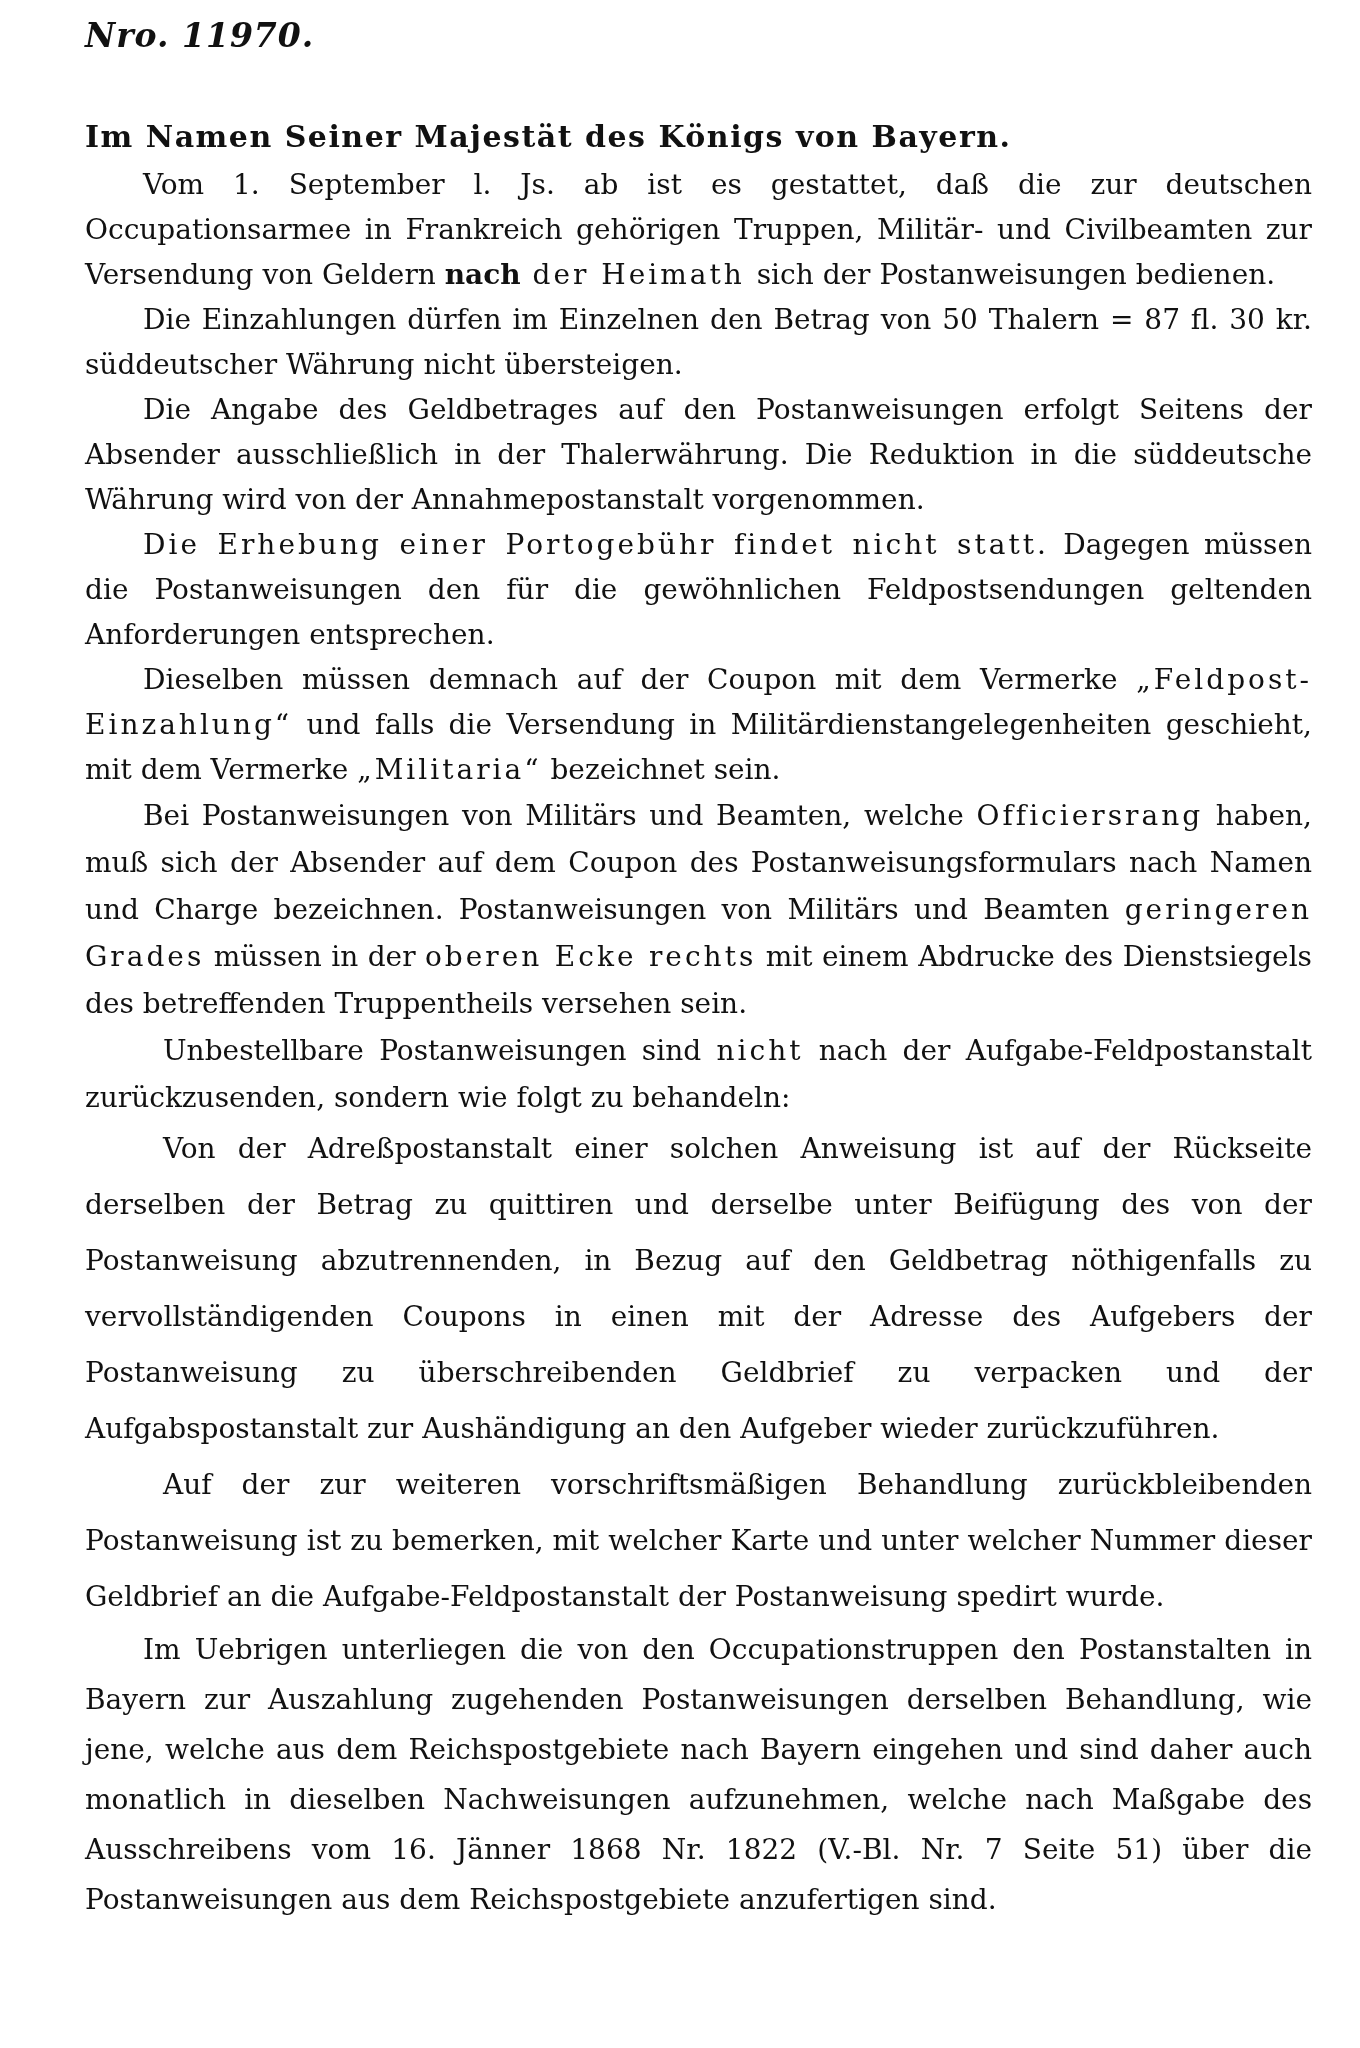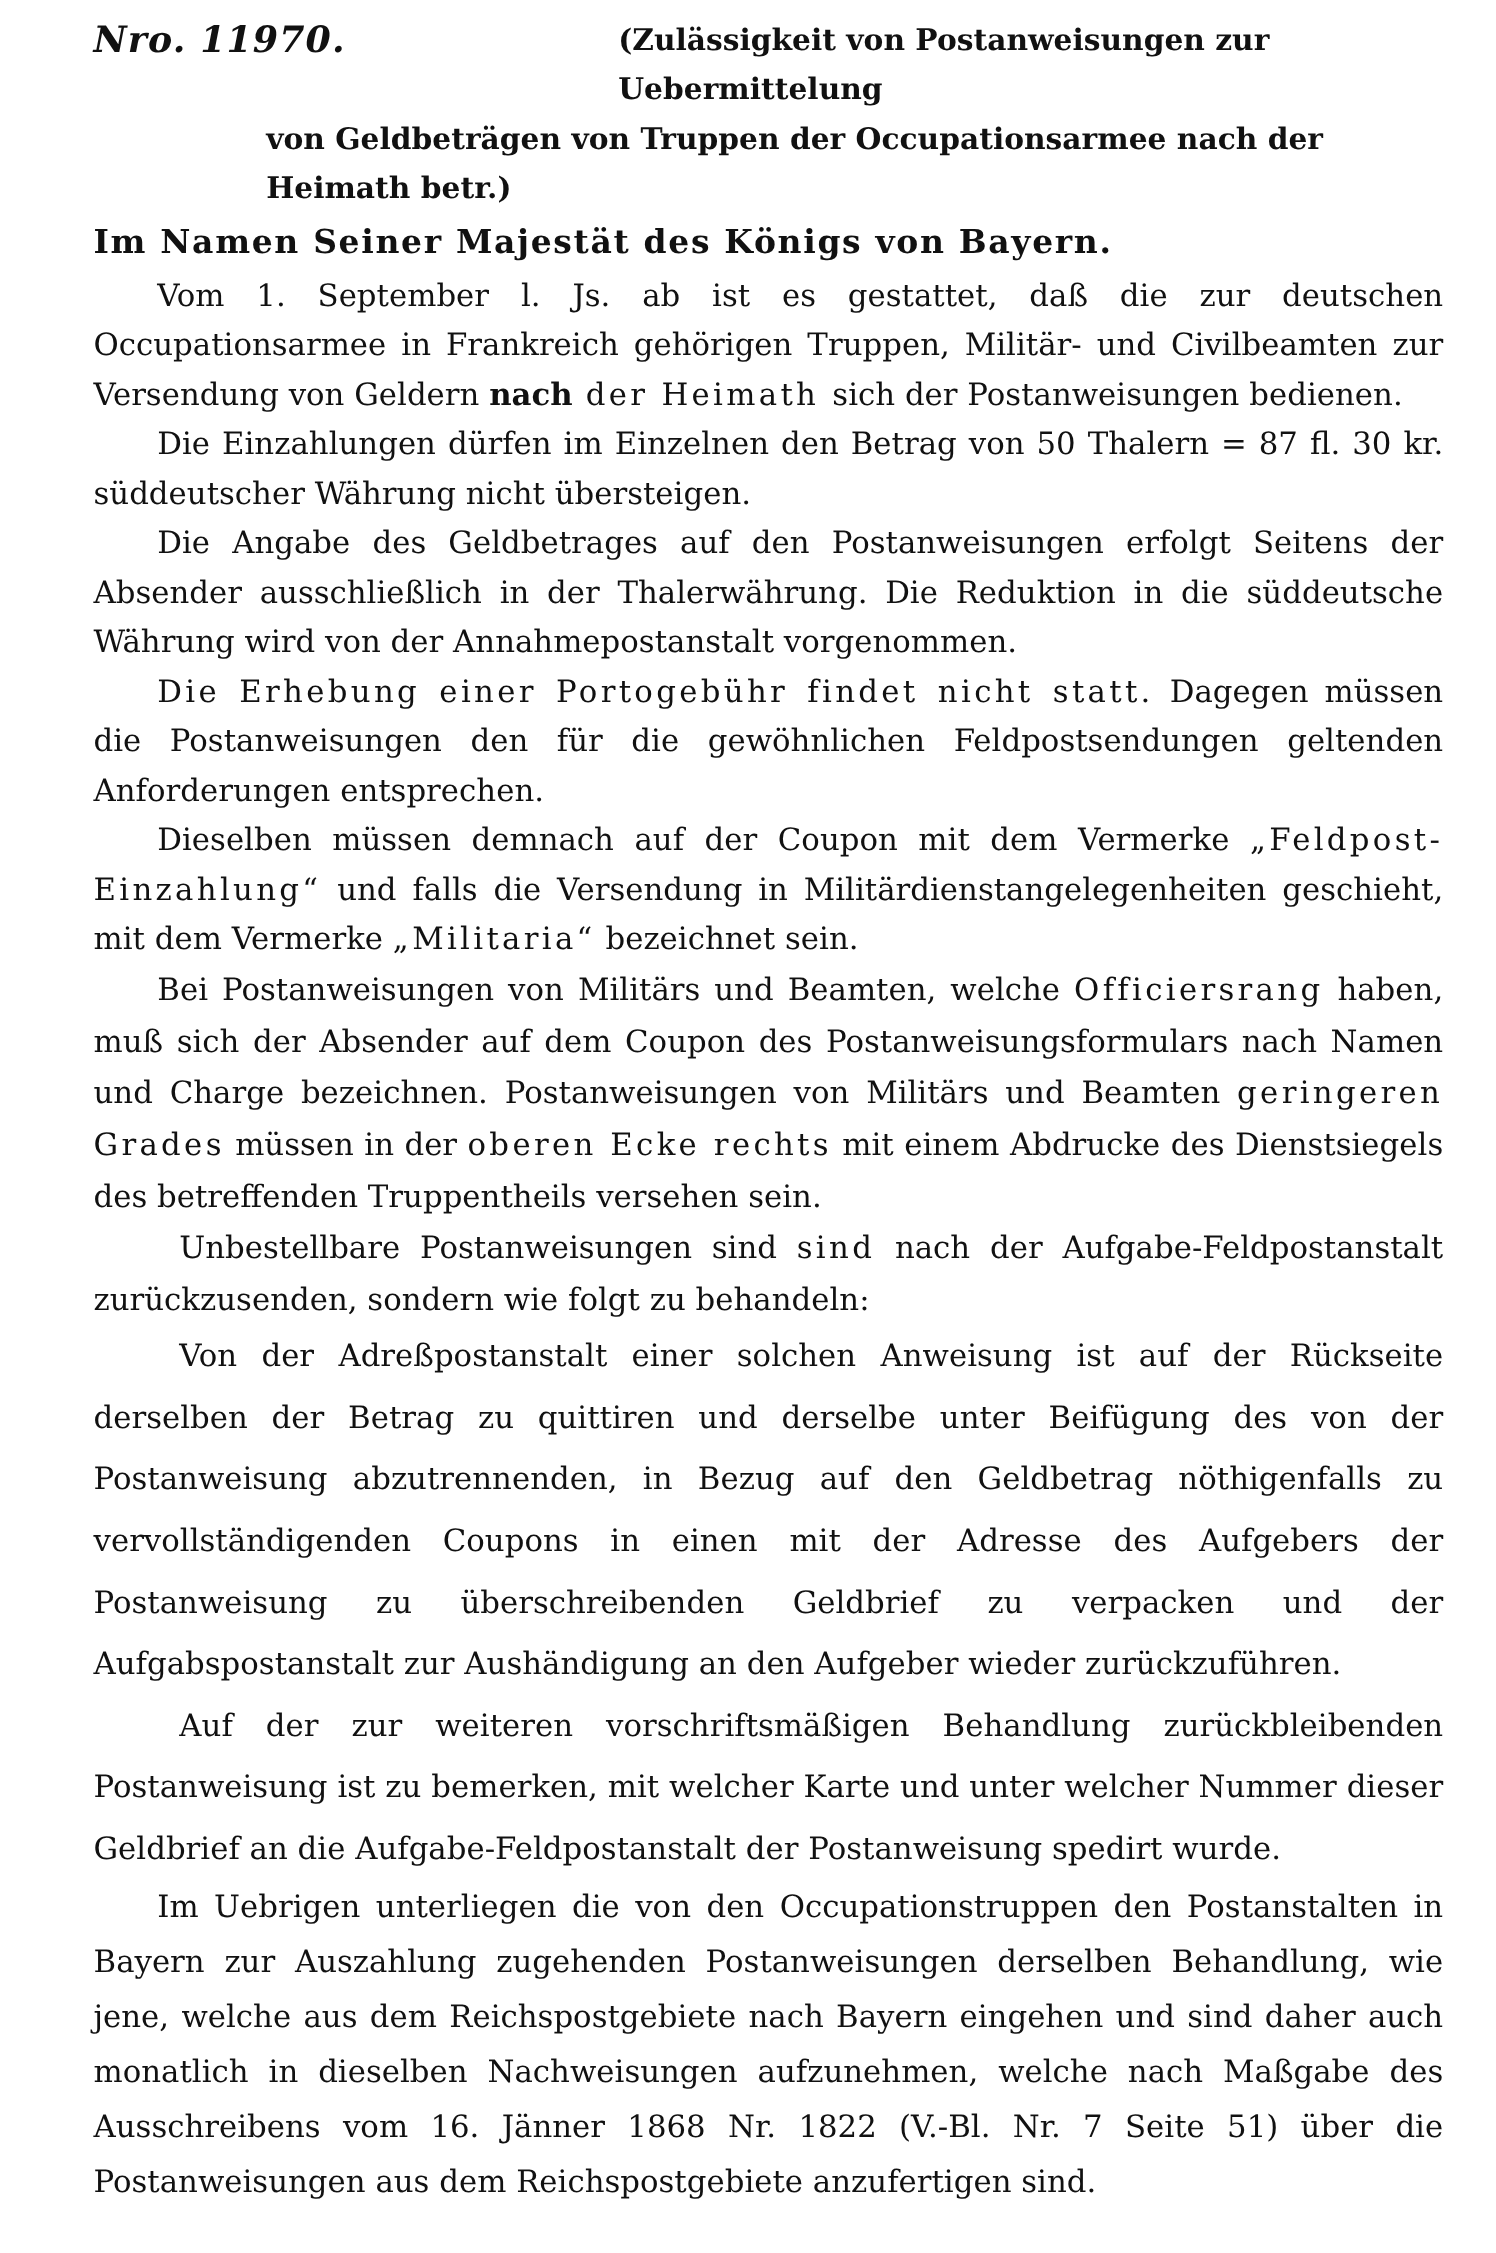--- a/index.html
+++ b/index.html
@@ -62,42 +62,38 @@
   .g { letter-spacing: 3px; }   
   .b { font-weight: bold; }
 </style>
 </head>
 <body>
 
 <div class="page">
 
   <div class="kopf">
     <span class="nro">Nro. 11970.</span>
-    <div class="betreff">
-      <div class="line1">(Zulässigkeit von Postanweisungen zur Uebermittelung</div>
-      <div class="line2">von Geldbeträgen von Truppen der Occupationsarmee nach der Heimath betr.)</div>
-    </div>
   </div>
 
   <h1 class="doc-title">Im Namen Seiner Majestät des Königs von Bayern.</h1>
 
   <p class="para lead"><span>Vom 1. September l. Js. ab ist es gestattet, daß die zur deutschen Occupationsarmee in Frankreich gehörigen Truppen, Militär- und Civilbeamten zur Versendung von Geldern </span><span class="b">nach</span><span class="g"> der Heimath </span><span>sich der Postanweisungen bedienen.</span></p>
 
   <p class="para lead"><span>Die Einzahlungen dürfen im Einzelnen den Betrag von 50 Thalern = 87 fl. 30 kr. süddeutscher Währung nicht übersteigen.</span></p>
 
   <p class="para lead"><span>Die Angabe des Geldbetrages auf den Postanweisungen erfolgt Seitens der Absender ausschließlich in der Thalerwährung. Die Reduktion in die süddeutsche Währung wird von der Annahmepostanstalt vorgenommen.</span></p>
 
   <p class="para lead"><span class="g">Die Erhebung einer Portogebühr findet nicht statt.</span><span> Dagegen müssen die Postanweisungen den für die gewöhnlichen Feldpostsendungen geltenden Anforderungen entsprechen.</span></p>
 
   <p class="para lead"><span>Dieselben müssen demnach auf der Coupon mit dem Vermerke </span><span class="g">„Feldpost-Einzahlung“</span><span> und falls die Versendung in Militärdienstangelegenheiten geschieht, mit dem Vermerke </span><span class="g">„Militaria“</span><span> bezeichnet sein.</span></p>
 
   <p class="para mid"><span>Bei Postanweisungen von Militärs und Beamten, welche </span><span class="g">Officiersrang</span><span> haben, muß sich der Absender auf dem Coupon des Postanweisungsformulars nach Namen und Charge bezeichnen. Postanweisungen von Militärs und Beamten </span><span class="g">geringeren Grades</span><span> müssen in der </span><span class="g">oberen Ecke rechts</span><span> mit einem Abdrucke des Dienstsiegels des betreffenden Truppentheils versehen sein.</span></p>
 
 
-  <p class="para mid indent-lg"><span>Unbestellbare Postanweisungen sind </span><span class="g">sind</span><span> nach der Aufgabe-Feldpostanstalt zurückzusenden, sondern wie folgt zu behandeln:</span></p>
+  <p class="para mid indent-lg"><span>Unbestellbare Postanweisungen sind </span><span class="g">nicht</span><span> nach der Aufgabe-Feldpostanstalt zurückzusenden, sondern wie folgt zu behandeln:</span></p>
 
   <p class="para loose indent-lg"><span>Von der Adreßpostanstalt einer solchen Anweisung ist auf der Rückseite derselben der Betrag zu quittiren und derselbe unter Beifügung des von der Postanweisung abzutrennenden, in Bezug auf den Geldbetrag nöthigenfalls zu vervollständigenden Coupons in einen mit der Adresse des Aufgebers der Postanweisung zu überschreibenden Geldbrief zu verpacken und der Aufgabspostanstalt zur Aushändigung an den Aufgeber wieder zurückzuführen.</span></p>
 
   <p class="para loose indent-lg"><span>Auf der zur weiteren vorschriftsmäßigen Behandlung zurückbleibenden Postanweisung ist zu bemerken, mit welcher Karte und unter welcher Nummer dieser Geldbrief an die Aufgabe-Feldpostanstalt der Postanweisung spedirt wurde.</span></p>
 
   <p class="para semi"><span>Im Uebrigen unterliegen die von den Occupationstruppen den Postanstalten in Bayern zur Auszahlung zugehenden Postanweisungen derselben Behandlung, wie jene, welche aus dem Reichspostgebiete nach Bayern eingehen und sind daher auch monatlich in dieselben Nachweisungen aufzunehmen, welche nach Maßgabe des Ausschreibens vom 16. Jänner 1868 Nr. 1822 (V.-Bl. Nr. 7 Seite 51) über die Postanweisungen aus dem Reichspostgebiete anzufertigen sind.</span></p>
 
 </div>
 
 </body></html>

